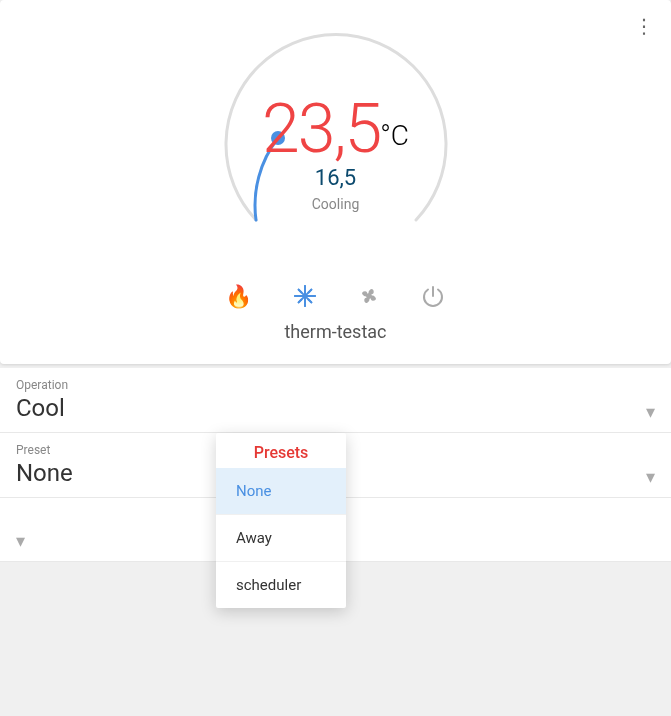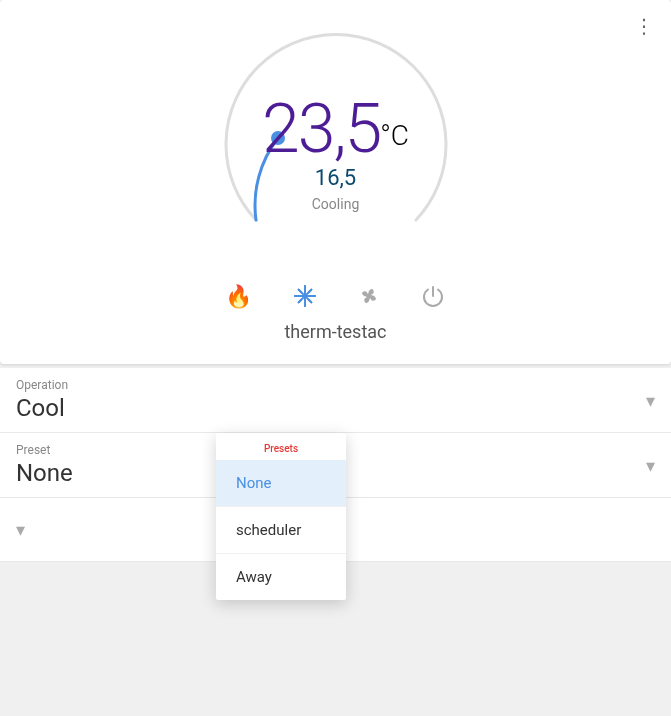--- a/index.html
+++ b/index.html
@@ -38,21 +38,21 @@
       margin: 10px 0 8px;
     }
 
     .temp-display {
       text-align: center;
     }
 
     .main-temp {
       font-size: 68px;
       font-weight: 300;
-      color: #4c1d95;
+      color: #ef4444;
       letter-spacing: -2px;
     }
 
     .degree-unit {
       font-size: 28px;
       font-weight: 300;
       vertical-align: super;
     }
 
     .sub-temp {
@@ -99,21 +99,21 @@
       padding: 0;
       position: relative;
     }
 
     .setting-row {
       background: #fff;
       border-bottom: 1px solid #e8e8e8;
       padding: 10px 16px 10px 16px;
       display: flex;
       justify-content: space-between;
-      align-items: center;
+      align-items: flex-end;
       cursor: pointer;
       position: relative;
       min-height: 64px;
     }
 
     .setting-row-inner {
       display: flex;
       flex-direction: column;
     }
 
@@ -140,21 +140,21 @@
       border-radius: 2px;
       min-width: 130px;
       z-index: 200;
       top: 0px;
       left: 216px;
       pointer-events: all;
     }
 
     .dropdown-header {
       color: #e53935;
-      font-size: 10px;
+      font-size: 16px;
       font-weight: 500;
       padding: 10px 16px 6px;
       text-align: center;
     }
 
     .dropdown-item {
       padding: 14px 20px;
       font-size: 15px;
       color: #333;
       cursor: pointer;
@@ -267,22 +267,22 @@
   <div class="setting-row" style="position:relative; z-index:10;gap:48px;">
     <div class="setting-row-inner">
       <span class="setting-label">Preset</span>
       <span class="setting-value">None</span>
     </div>
     <span class="chevron-down">▾</span>
 
     <div class="dropdown-popup">
       <div class="dropdown-header">Presets</div>
       <div class="dropdown-item selected">None</div>
+      <div class="dropdown-item">Away</div>
       <div class="dropdown-item">scheduler</div>
-      <div class="dropdown-item">Away</div>
     </div>
   </div>
 
   <div class="setting-row">
     <span class="chevron-down">▾</span>
   </div>
 
 </div>
 
 </body></html>

